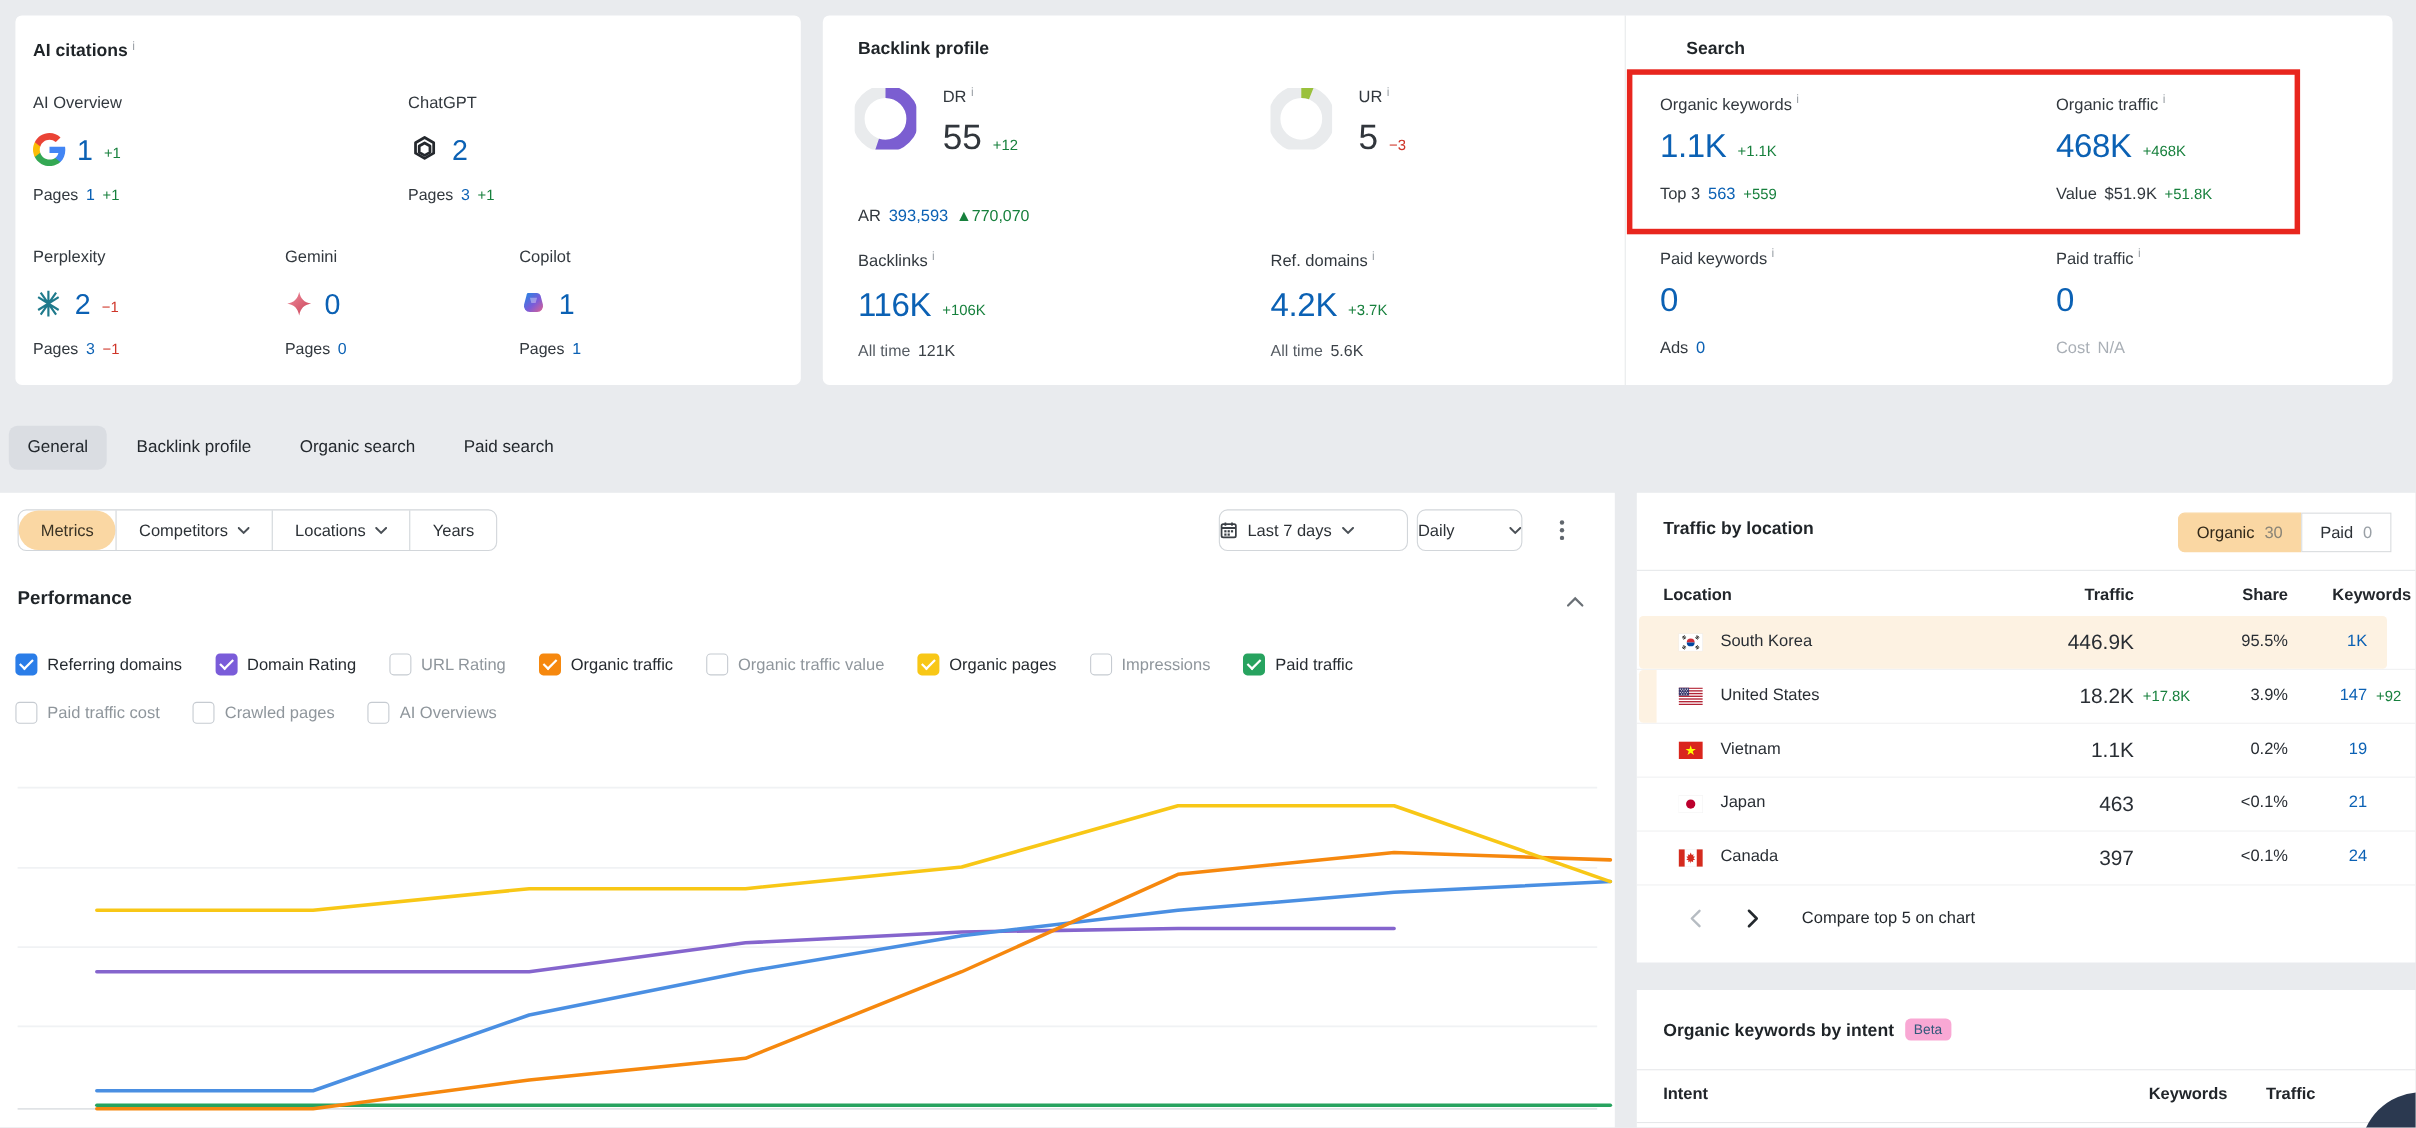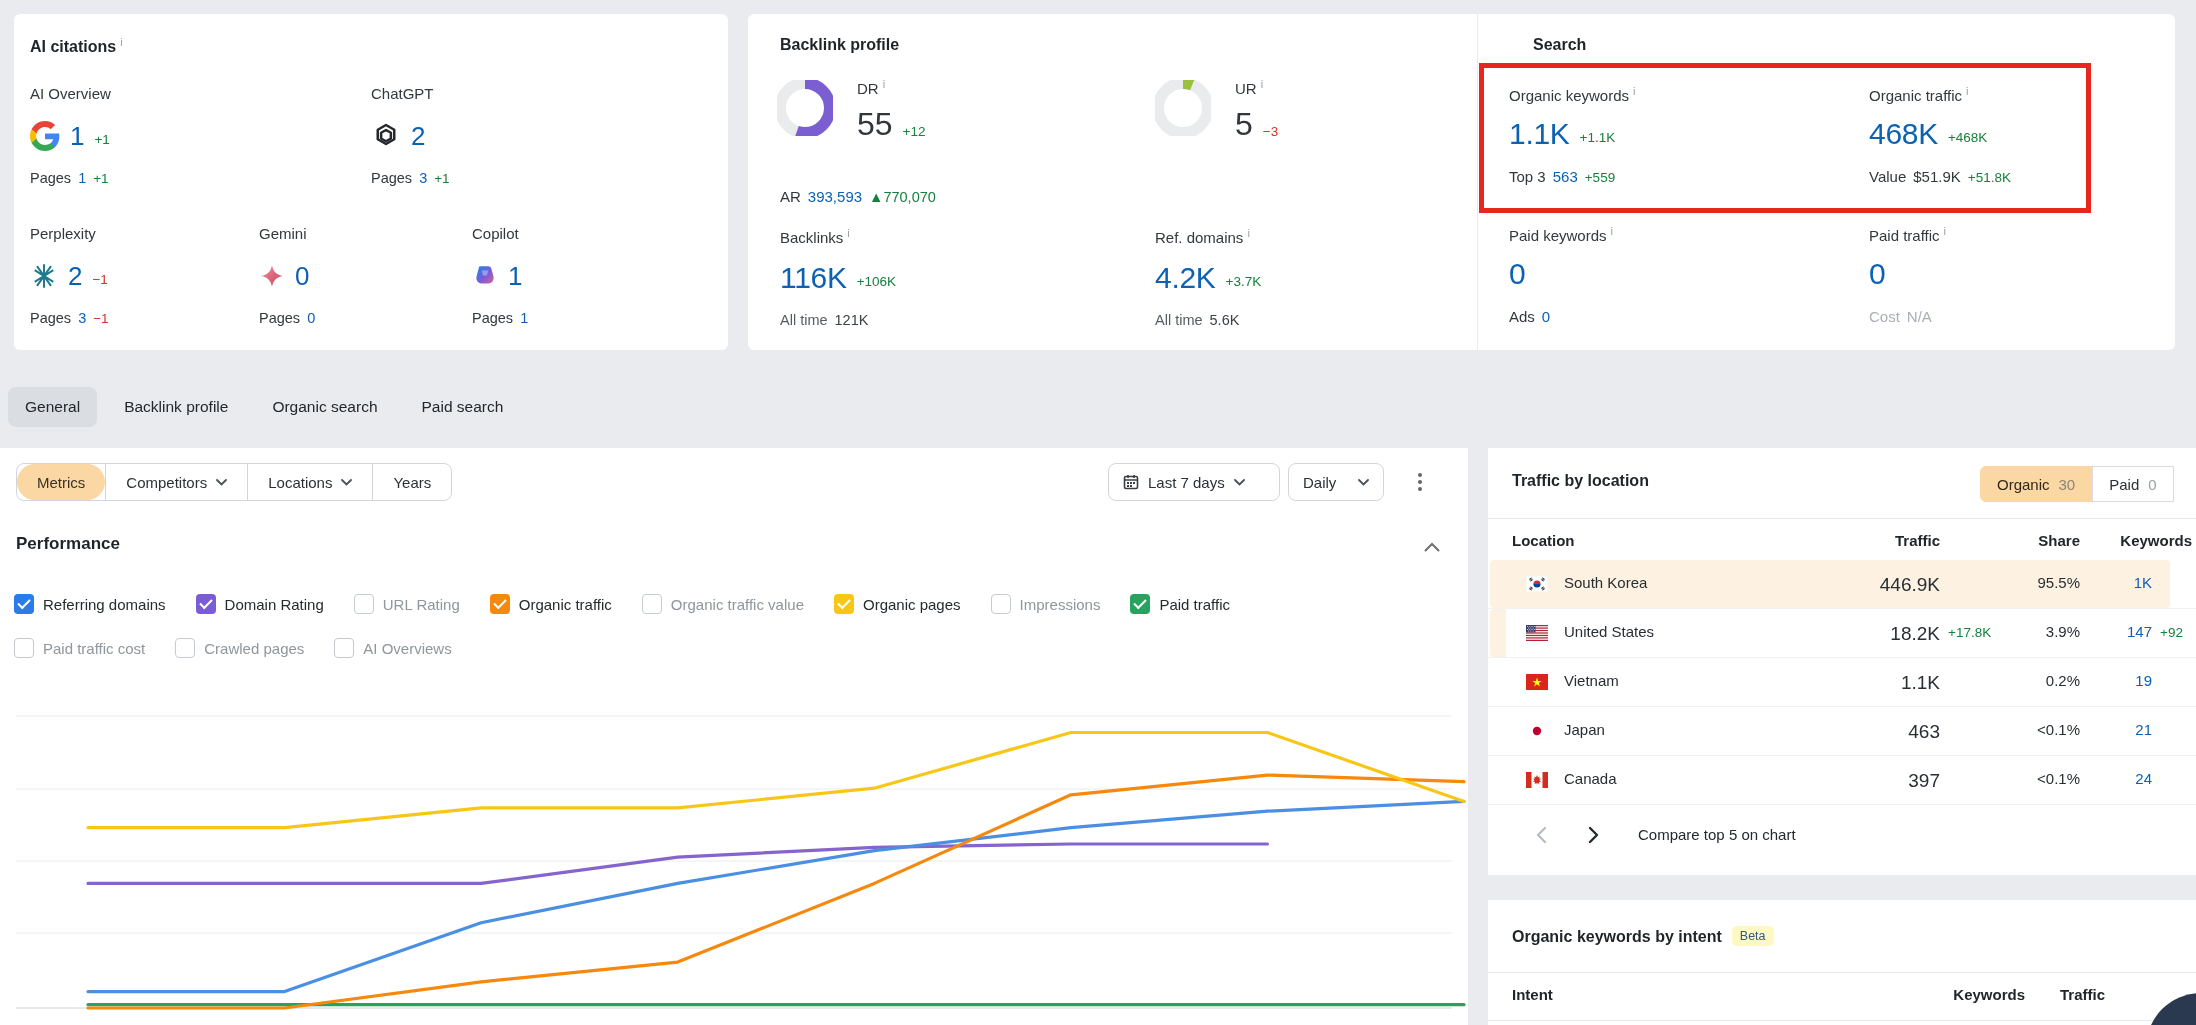--- a/index.html
+++ b/index.html
@@ -37,21 +37,21 @@
   .tab { font-size:15.5px; color:#23282d; padding:11px 17px; border-radius:8px; cursor:pointer; }
   .tab.active { background:#dadde2; }
   .tab + .tab { margin-left:10px; }
 
   
   #left-panel { left:0; top:448px; width:1468px; height:577px; }
   .seg-group { position:absolute; left:16px; top:15px; height:38px; display:flex; border:1px solid #d2d6da; border-radius:8px; background:#fff; }
   .seg { font-size:15px; color:#2c3136; display:flex; align-items:center; gap:9px; padding:0 20px; border-left:1px solid #d2d6da; }
   .seg:first-child { border-left:none; border-radius:7px 0 0 7px; }
   .seg.active { background:#fad7a3; color:#3a3325;border-radius:18px; }
-  .btn { position:absolute; height:38px; border:1px solid #d2d6da; border-radius:8px; background:#fff; display:flex; align-items:center; gap:9px; padding:0 14px; font-size:15px; color:#2c3136; }
+  .btn { position:absolute; height:38px; border:1px solid #d2d6da; border-radius:8px; background:#fff; display:flex; align-items:center; gap:9px; padding:0 0; font-size:15px; color:#2c3136; }
   .kebab { position:absolute; width:28px; height:34px; display:flex; flex-direction:column; align-items:center; justify-content:center; gap:3px; cursor:pointer; }
   .kebab i { width:4px; height:4px; border-radius:50%; background:#60666d; }
 
   .perf-title { position:absolute; left:16px; top:86px; font-size:17px; font-weight:700; color:#1f2428; }
 
   .cb-row { position:absolute; left:14px; display:flex; gap:30px; align-items:center; height:24px; }
   .cb { display:flex; align-items:center; gap:9px; cursor:pointer; }
   .cb .box { position:relative; width:20px; height:20px; border-radius:4px; border:1.5px solid #c6cbd1; background:#fff; flex:0 0 auto; }
   .cb .box.checked { border:none; }
   .cb .box.checked::after { content:""; position:absolute; left:4px; top:5px; width:10px; height:5px; border-left:2.4px solid #fff; border-bottom:2.4px solid #fff; transform:rotate(-45deg); }
@@ -78,21 +78,21 @@
   .loc-row .t-val { position:absolute; right:256px; top:14px; font-size:19px; color:#292e34; }
   .loc-row .t-delta { position:absolute; left:460px; top:16px; font-size:13.5px; color:#17803d; }
   .loc-row .s-val { position:absolute; right:116px; top:14px; font-size:15px; color:#292e34; }
   .loc-row .k-val { position:absolute; right:44px; top:14px; font-size:15px; color:#0b61b4; }
   .loc-row .k-delta { position:absolute; left:672px; top:16px; font-size:13.5px; color:#17803d; }
 
   .pager { position:absolute; top:372px; height:30px; display:flex; align-items:center; }
   .pager .arrow { width:30px; height:30px; display:flex; align-items:center; justify-content:center; cursor:pointer; }
   .compare-lbl { position:absolute; left:150px; top:378px; font-size:15px; color:#24292e; cursor:pointer; }
 
-  .beta { display:inline-block; background:#fef9c3; color:#33597b; font-size:12.5px; padding:3px 8px; border-radius:5px; margin-left:10px; vertical-align:2px; font-weight:400; }
+  .beta { display:inline-block; background:#f9a8d4; color:#33597b; font-size:12.5px; padding:3px 8px; border-radius:5px; margin-left:10px; vertical-align:2px; font-weight:400; }
 
   #fab { position:absolute; left:2146px; top:993px; width:110px; height:110px; border-radius:50%; background:#2b3950; z-index:50; cursor:pointer; }
 
   .chev { flex:0 0 auto; }
 </style>
 </head>
 <body>
 
 <div class="card" style="left:14px; top:14px; width:714px; height:336px;">
   <div class="sec-title abs" style="left:16px; top:22px;"><span>AI citations</span><span class="info-i">i</span></div>

